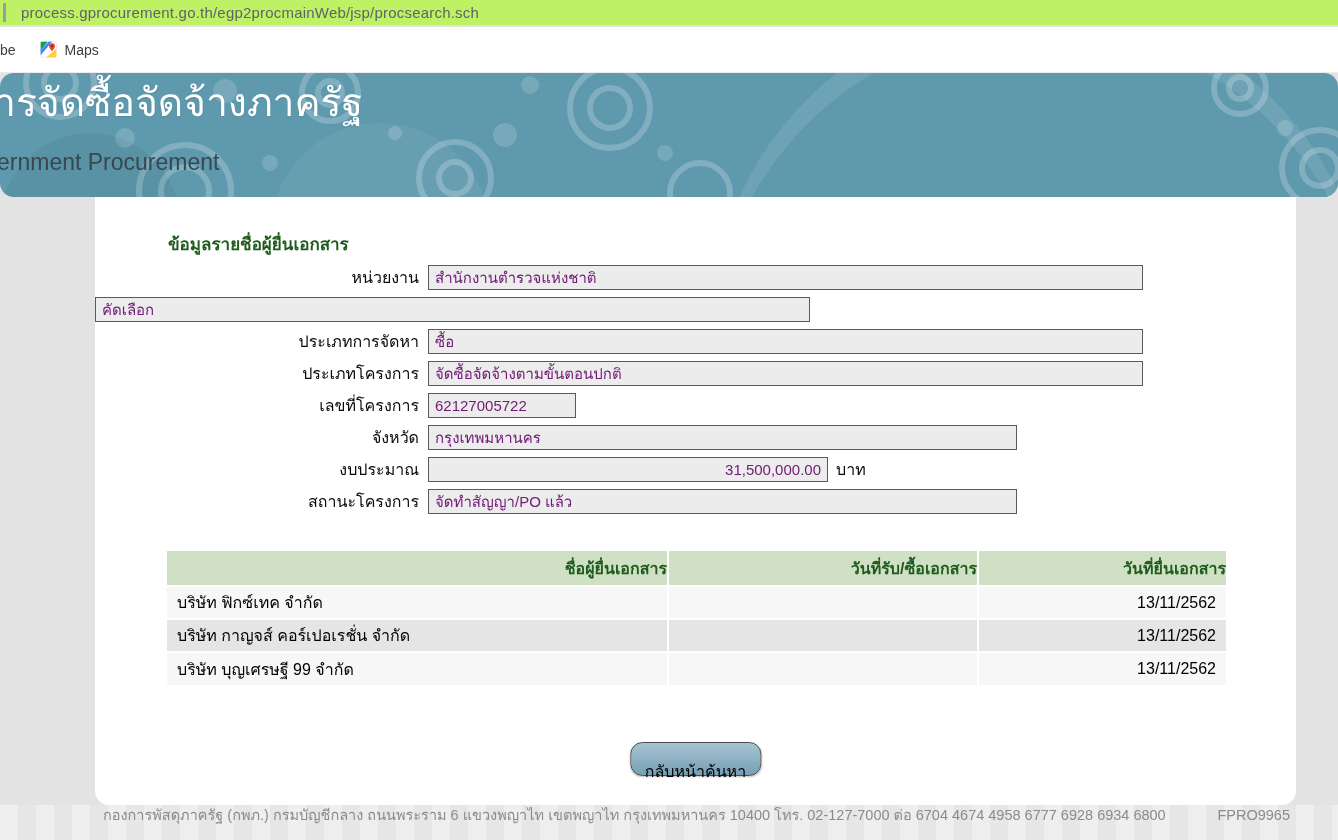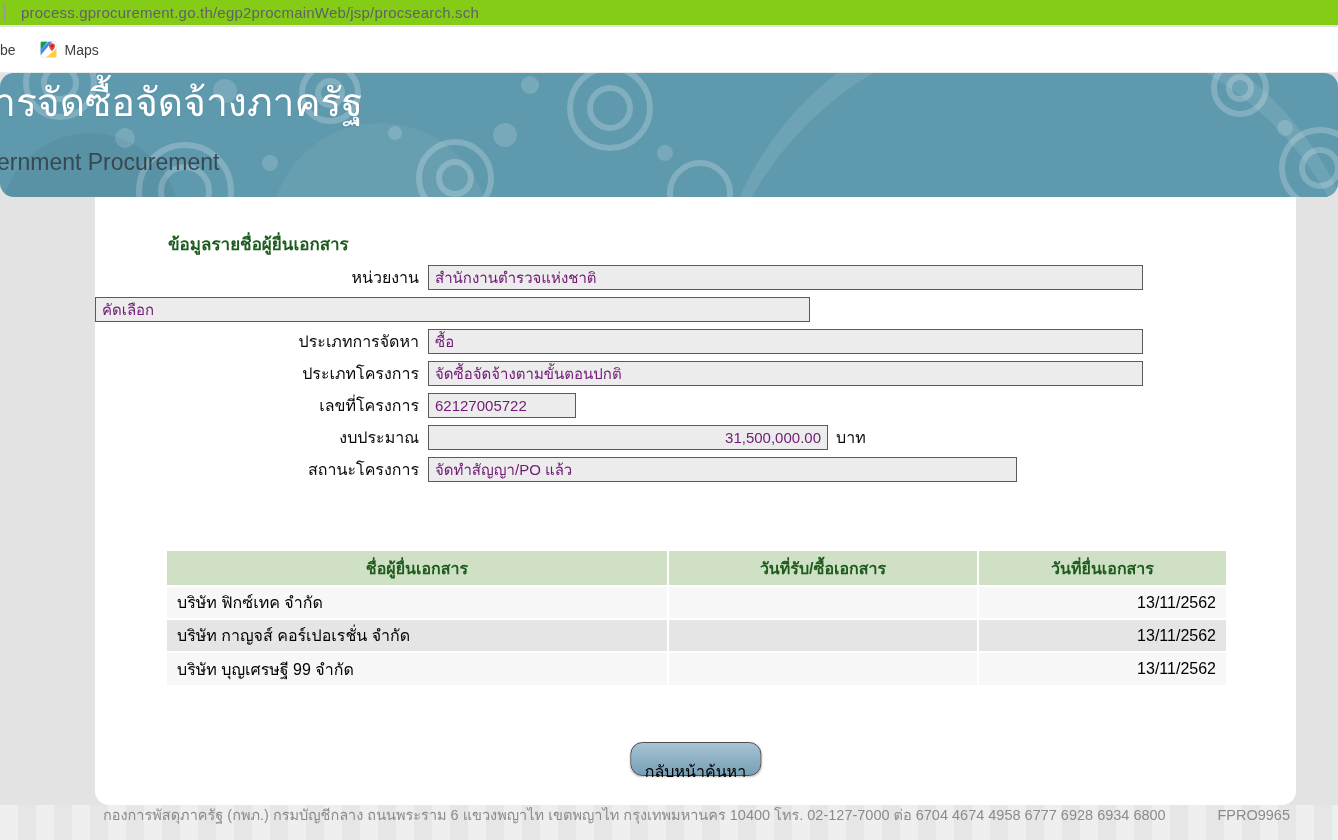--- a/index.html
+++ b/index.html
@@ -4,21 +4,21 @@
 <style>
   * { margin:0; padding:0; box-sizing:border-box; }
   html,body { background:#cfcfcf; }
   .screen {
     position:relative; width:1338px; height:840px; overflow:hidden;
     background:#e3e3e3; font-family:"Liberation Sans", sans-serif;
   }
   
   .addressbar {
     position:absolute; top:0; left:0; width:1338px; height:26px;
-    background:#84cc16; border-bottom:1px solid #e2e2e2;
+    background:#bef264; border-bottom:1px solid #e2e2e2;
     display:flex; align-items:center;
   }
   .tab-sep { width:3px; height:19px; background:#9d9d9d; margin-left:3px; }
   .url { margin-left:15px; font-size:15px; color:#5f6368; letter-spacing:.2px; }
   .bookmarksbar {
     position:absolute; top:27px; left:0; width:1338px; height:46px;
     background:#fff; display:flex; align-items:center; border-bottom:1px solid #ececec;
   }
   .bm-partial { font-size:14px; color:#3c4043; margin-left:0; }
   .bm-item { display:flex; align-items:center; gap:8px; margin-left:24px; cursor:pointer; }
@@ -52,21 +52,21 @@
     height:25px; background:#ececec; border:1px solid #5a5a5a;
     font-size:15px; padding:0 6px; color:#701a75; font-family:inherit;
   }
   .w-full { width:715px; } .w-id { width:148px; } .w-mid { width:589px; }
   .w-budget { width:400px; text-align:right; }
   .fsuffix { margin-left:8px; font-size:16px; color:#0a0a0a; }
   
   table.subm { position:absolute; left:72px; top:354px; width:1059px; border-collapse:collapse; table-layout:fixed; }
   table.subm th {
     background:#cfe0c5; color:#1d5c1d; font-weight:bold; font-size:16px;
-    height:35px; border-right:2px solid #fff; text-align:center;
+    height:35px; border-right:2px solid #fff; text-align:right;
   }
   table.subm th:last-child { border-right:none;margin-left:16px; }
   table.subm td {
     font-size:16px; height:33px; border-right:2px solid #fff; border-top:2px solid #fff;
     padding:0 10px; color:#000;
   }
   table.subm td:last-child { border-right:none; }
   tr.odd td { background:#f7f7f7; }
   tr.even td { background:#e5e5e5; }
   td.cell-name { text-align:left; padding-left:12px; }
@@ -169,20 +169,24 @@
       </div>
       <div class="frow">
         <div class="flabel">ประเภทโครงการ</div>
         <input class="finput w-full" readonly="" value="จัดซื้อจัดจ้างตามขั้นตอนปกติ" style="">
       </div>
       <div class="frow">
         <div class="flabel">เลขที่โครงการ</div>
         <input class="finput w-id" readonly="" value="62127005722" style="">
       </div>
       <div class="frow">
+        <div class="flabel">จังหวัด</div>
+        <input class="finput w-mid" readonly="" value="กรุงเทพมหานคร" style="">
+      </div>
+      <div class="frow">
         <div class="flabel">งบประมาณ</div>
         <input class="finput w-budget" readonly="" value="31,500,000.00" style="">
         <span class="fsuffix">บาท</span>
       </div>
       <div class="frow">
         <div class="flabel">สถานะโครงการ</div>
         <input class="finput w-mid" readonly="" value="จัดทำสัญญา/PO แล้ว" style="">
       </div>
     </div>
 

